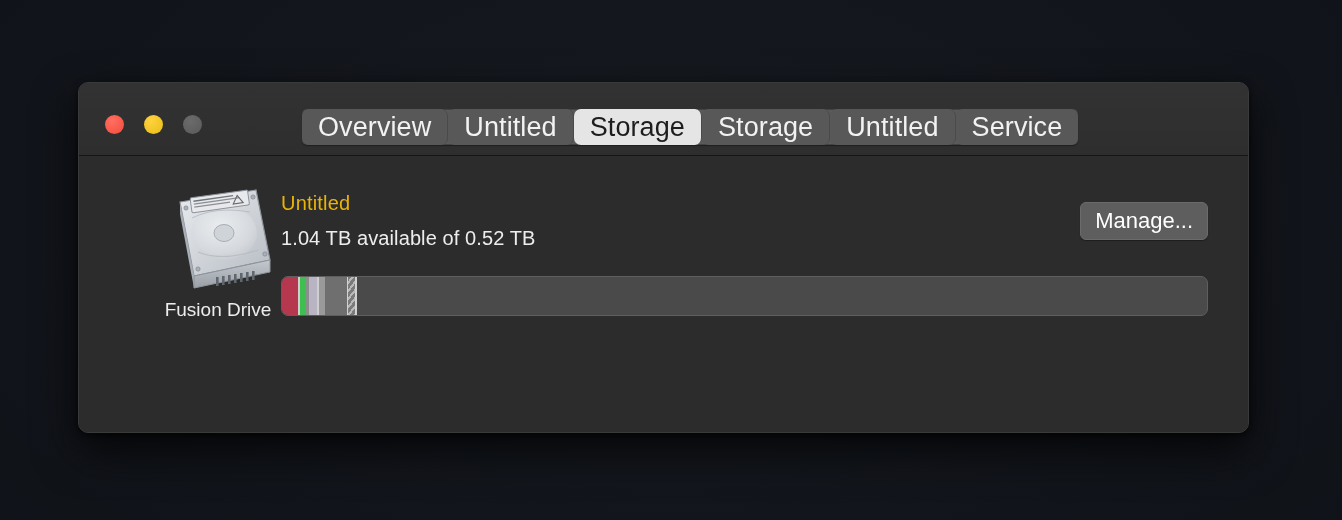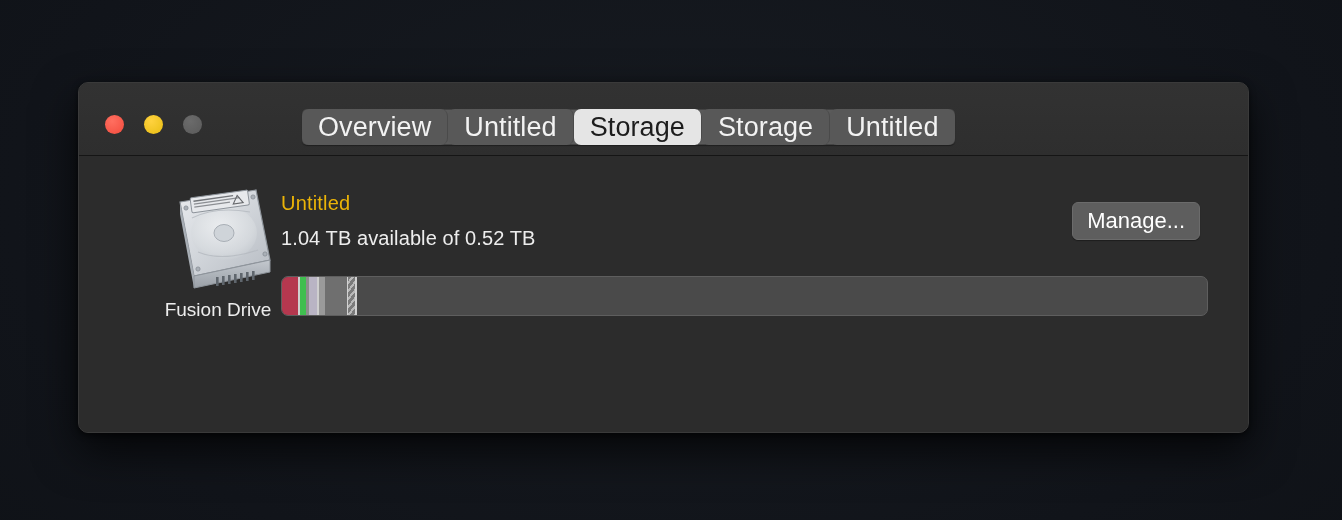--- a/index.html
+++ b/index.html
@@ -130,21 +130,21 @@
     font-size:20px;
     color:#ededed;
     line-height:28px;
     margin-top:6px;
     letter-spacing:.1px;
   }
 
   
   #manage-button {
     position:absolute;
-    right:8px; top:14px;
+    right:0; top:14px;
     height:38px;
     padding:0 14px;
     display:flex;
     align-items:center;
     justify-content:center;
     font-size:22px;
     color:#ffffff;
     background:#5e5e5e;
     border:1px solid #6b6b6b;
     border-radius:6px;
@@ -203,20 +203,21 @@
         <span class="light minimize"></span>
         <span class="light zoom"></span>
       </div>
 
       <div id="tabs">
         <div class="tab">Overview</div>
         <div class="tab">Untitled</div>
         <div class="tab selected">Storage</div>
         <div class="tab">Storage</div>
         <div class="tab">Untitled</div>
+        <div class="tab">Service</div>
       </div>
     </div>
 
     <div id="content">
 
       <div id="drive-col">
 
         <svg id="drive-icon" viewBox="0 0 120 120">
           <defs>
             <linearGradient id="topFace" x1="0" y1="0" x2="1" y2="1">

